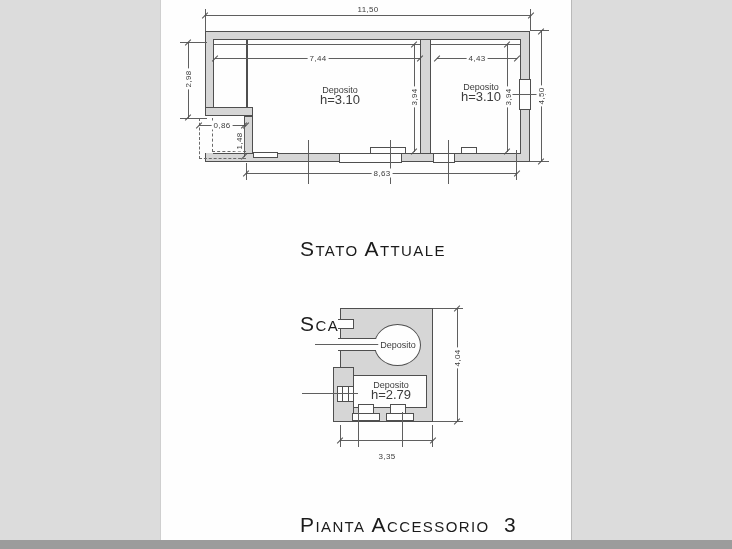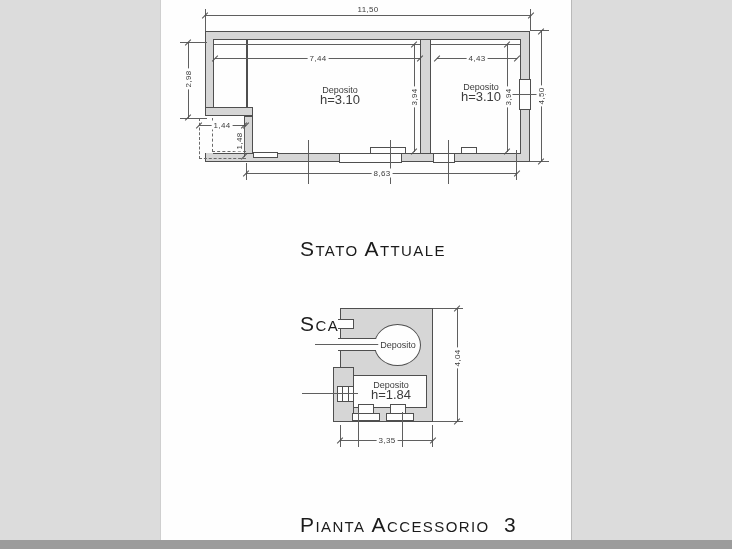--- a/index.html
+++ b/index.html
@@ -85,21 +85,21 @@
   <div class="dv" style="left:244px;top:125px;height:32px;"></div>
   <div class="dh" style="left:246px;top:173px;width:271px;"></div>
 
   <div class="dl" style="left:368px;top:1px;margin-top:8px;">11,50</div>
   <div class="dl rot" style="left:188px;top:79px;">2,98</div>
   <div class="dl" style="left:318px;top:58px;">7,44</div>
   <div class="dl rot" style="left:414px;top:97px;">3,94</div>
   <div class="dl" style="left:477px;top:58px;">4,43</div>
   <div class="dl rot" style="left:508px;top:97px;">3,94</div>
   <div class="dl rot" style="left:541px;top:96px;">4,50</div>
-  <div class="dl" style="left:222px;top:125px;">1,44</div>
+  <div class="dl" style="left:222px;top:125px;">0,86</div>
   <div class="dl rot" style="left:239px;top:141px;">1,48</div>
   <div class="dl" style="left:382px;top:173px;">8,63</div>
 
   <div class="rl" style="left:340px;top:95px;">
     <div>Deposito</div>
     <div class="sub">h=3.10</div>
   </div>
   <div class="rl" style="left:481px;top:92px;">
     <div>Deposito</div>
     <div class="sub">h=3.10</div>
@@ -131,28 +131,28 @@
   <div class="ln" style="left:433px;top:421px;width:30px;height:1px;"></div>
   <div class="ln" style="left:340px;top:425px;width:1px;height:22px;"></div>
   <div class="ln" style="left:432px;top:425px;width:1px;height:22px;"></div>
   <div class="ln" style="left:358px;top:412px;width:1px;height:35px;"></div>
   <div class="ln" style="left:402px;top:412px;width:1px;height:35px;"></div>
 
   <div class="dv" style="left:457px;top:308px;height:114px;"></div>
   <div class="dh" style="left:340px;top:440px;width:93px;"></div>
 
   <div class="dl rot" style="left:457px;top:358px;">4,04</div>
-  <div class="dl" style="left:387px;top:440px;">3,35</div>
+  <div class="dl" style="left:387px;top:456px;">3,35</div>
 
   <div class="rl bg" style="left:398px;top:345px;">
     <div>Deposito</div>
   </div>
   <div class="rl" style="left:391px;top:390px;">
     <div>Deposito</div>
-    <div class="sub">h=1.84</div>
+    <div class="sub">h=2.79</div>
   </div>
 
   <div class="title" style="left:300px;top:462px;">
     <div>Pianta Accessorio  3</div>
     
     
   </div>
 
   <div class="bottombar"></div>
 </div>

